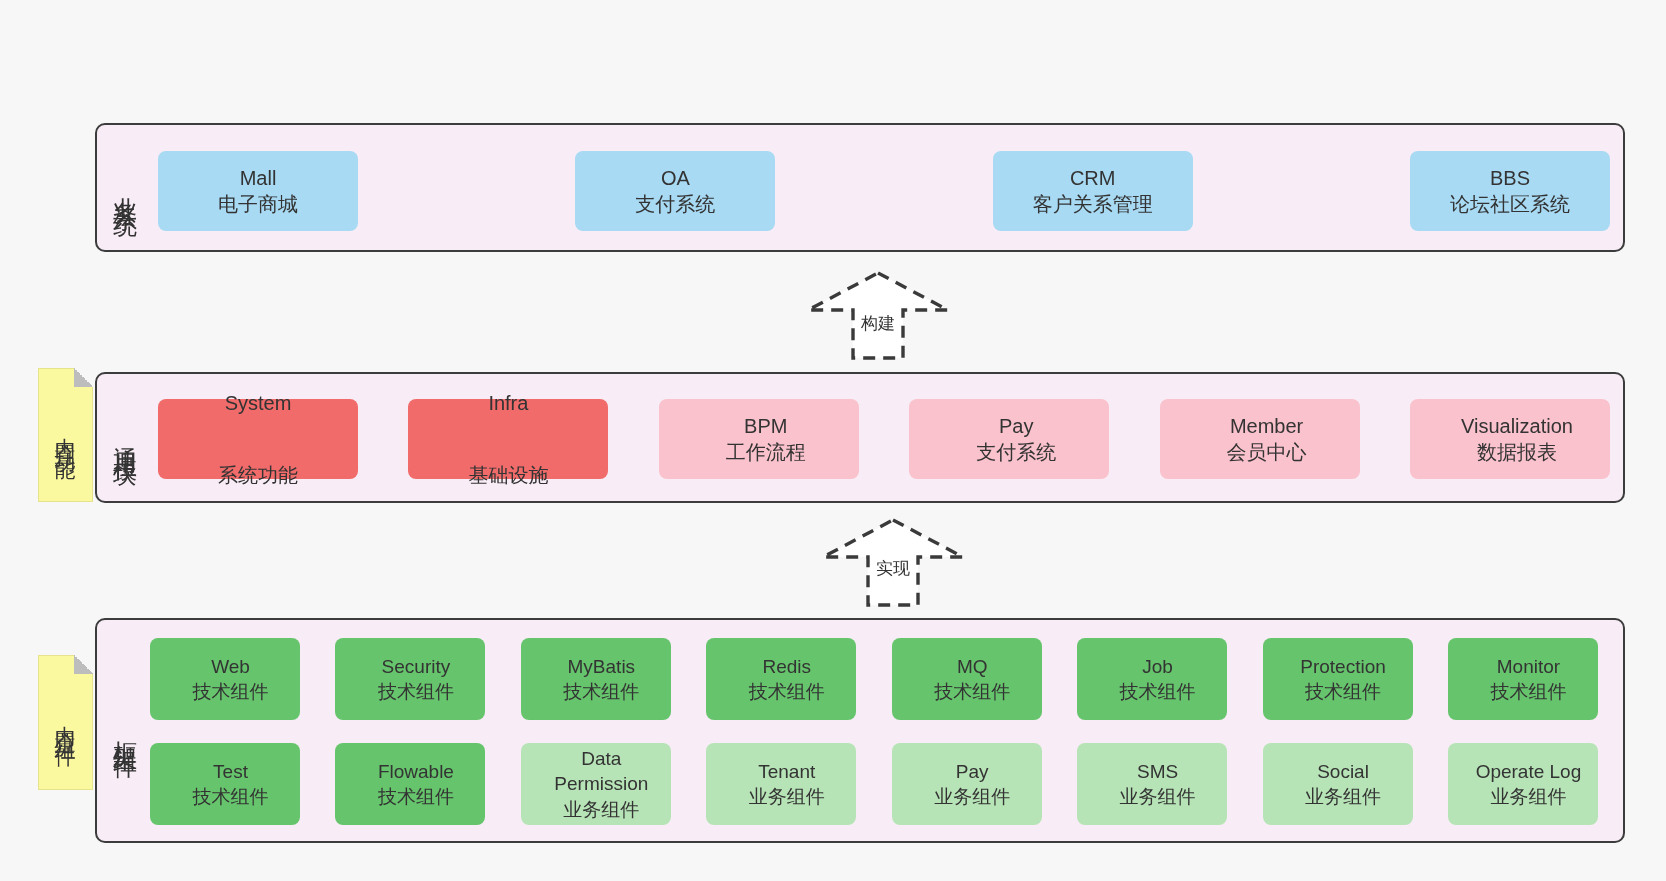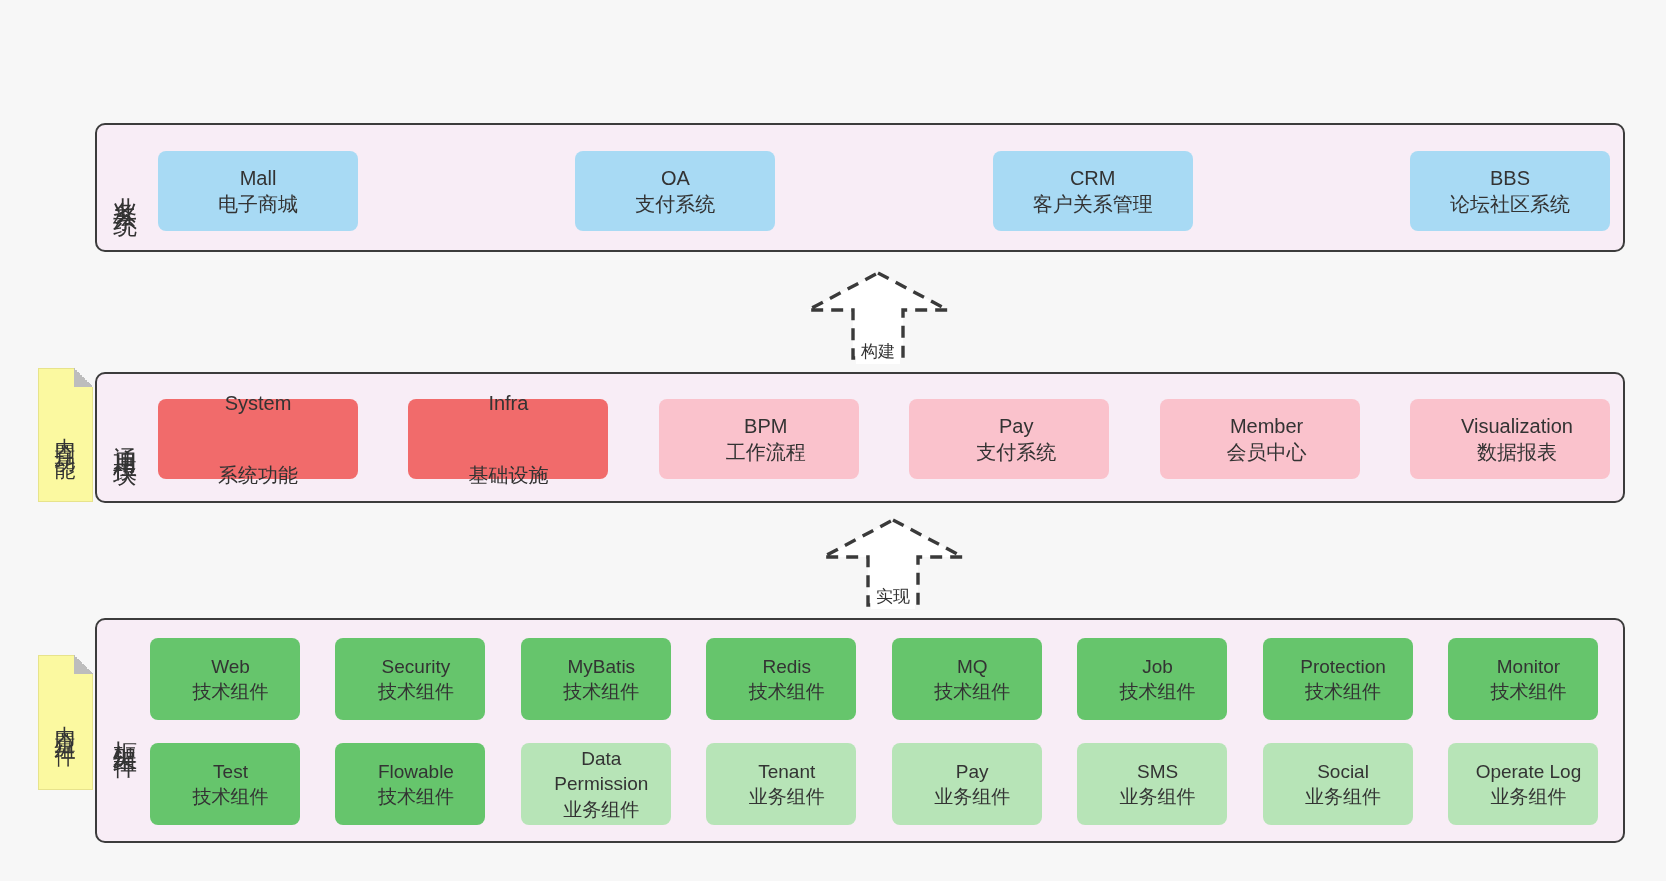--- a/index.html
+++ b/index.html
@@ -69,21 +69,21 @@
   svg.arrow path{
     fill:#ffffff;stroke:var(--arrow,#3a3a3a);
     stroke-width:3.4;stroke-dasharray:12 8;stroke-linejoin:miter;
   }
   #arrow-build{left:803px;top:270px;}
   #arrow-implement{left:818px;top:517px;}
 
   .arrow-label{position:absolute;width:150px;text-align:center;font-size:17px;}
   #arrow-build-label{left:803px;top:311px;}
   #arrow-implement-label{left:818px;top:556px;}
-  .arrow-label span{background:#ffffff;padding:1px 5px;display:inline-block;margin-top:28px;}
+  .arrow-label span{background:#ffffff;padding:1px 5px;display:inline-block;}
 </style>
 </head>
 <body>
 
 <div class="panel" id="panel-business">
   <div class="side-label">业务系统</div>
   <div class="box-row cols6">
       <div class="box blue">
         <div class="box-name">Mall</div>
         <div class="box-desc">电子商城</div>

